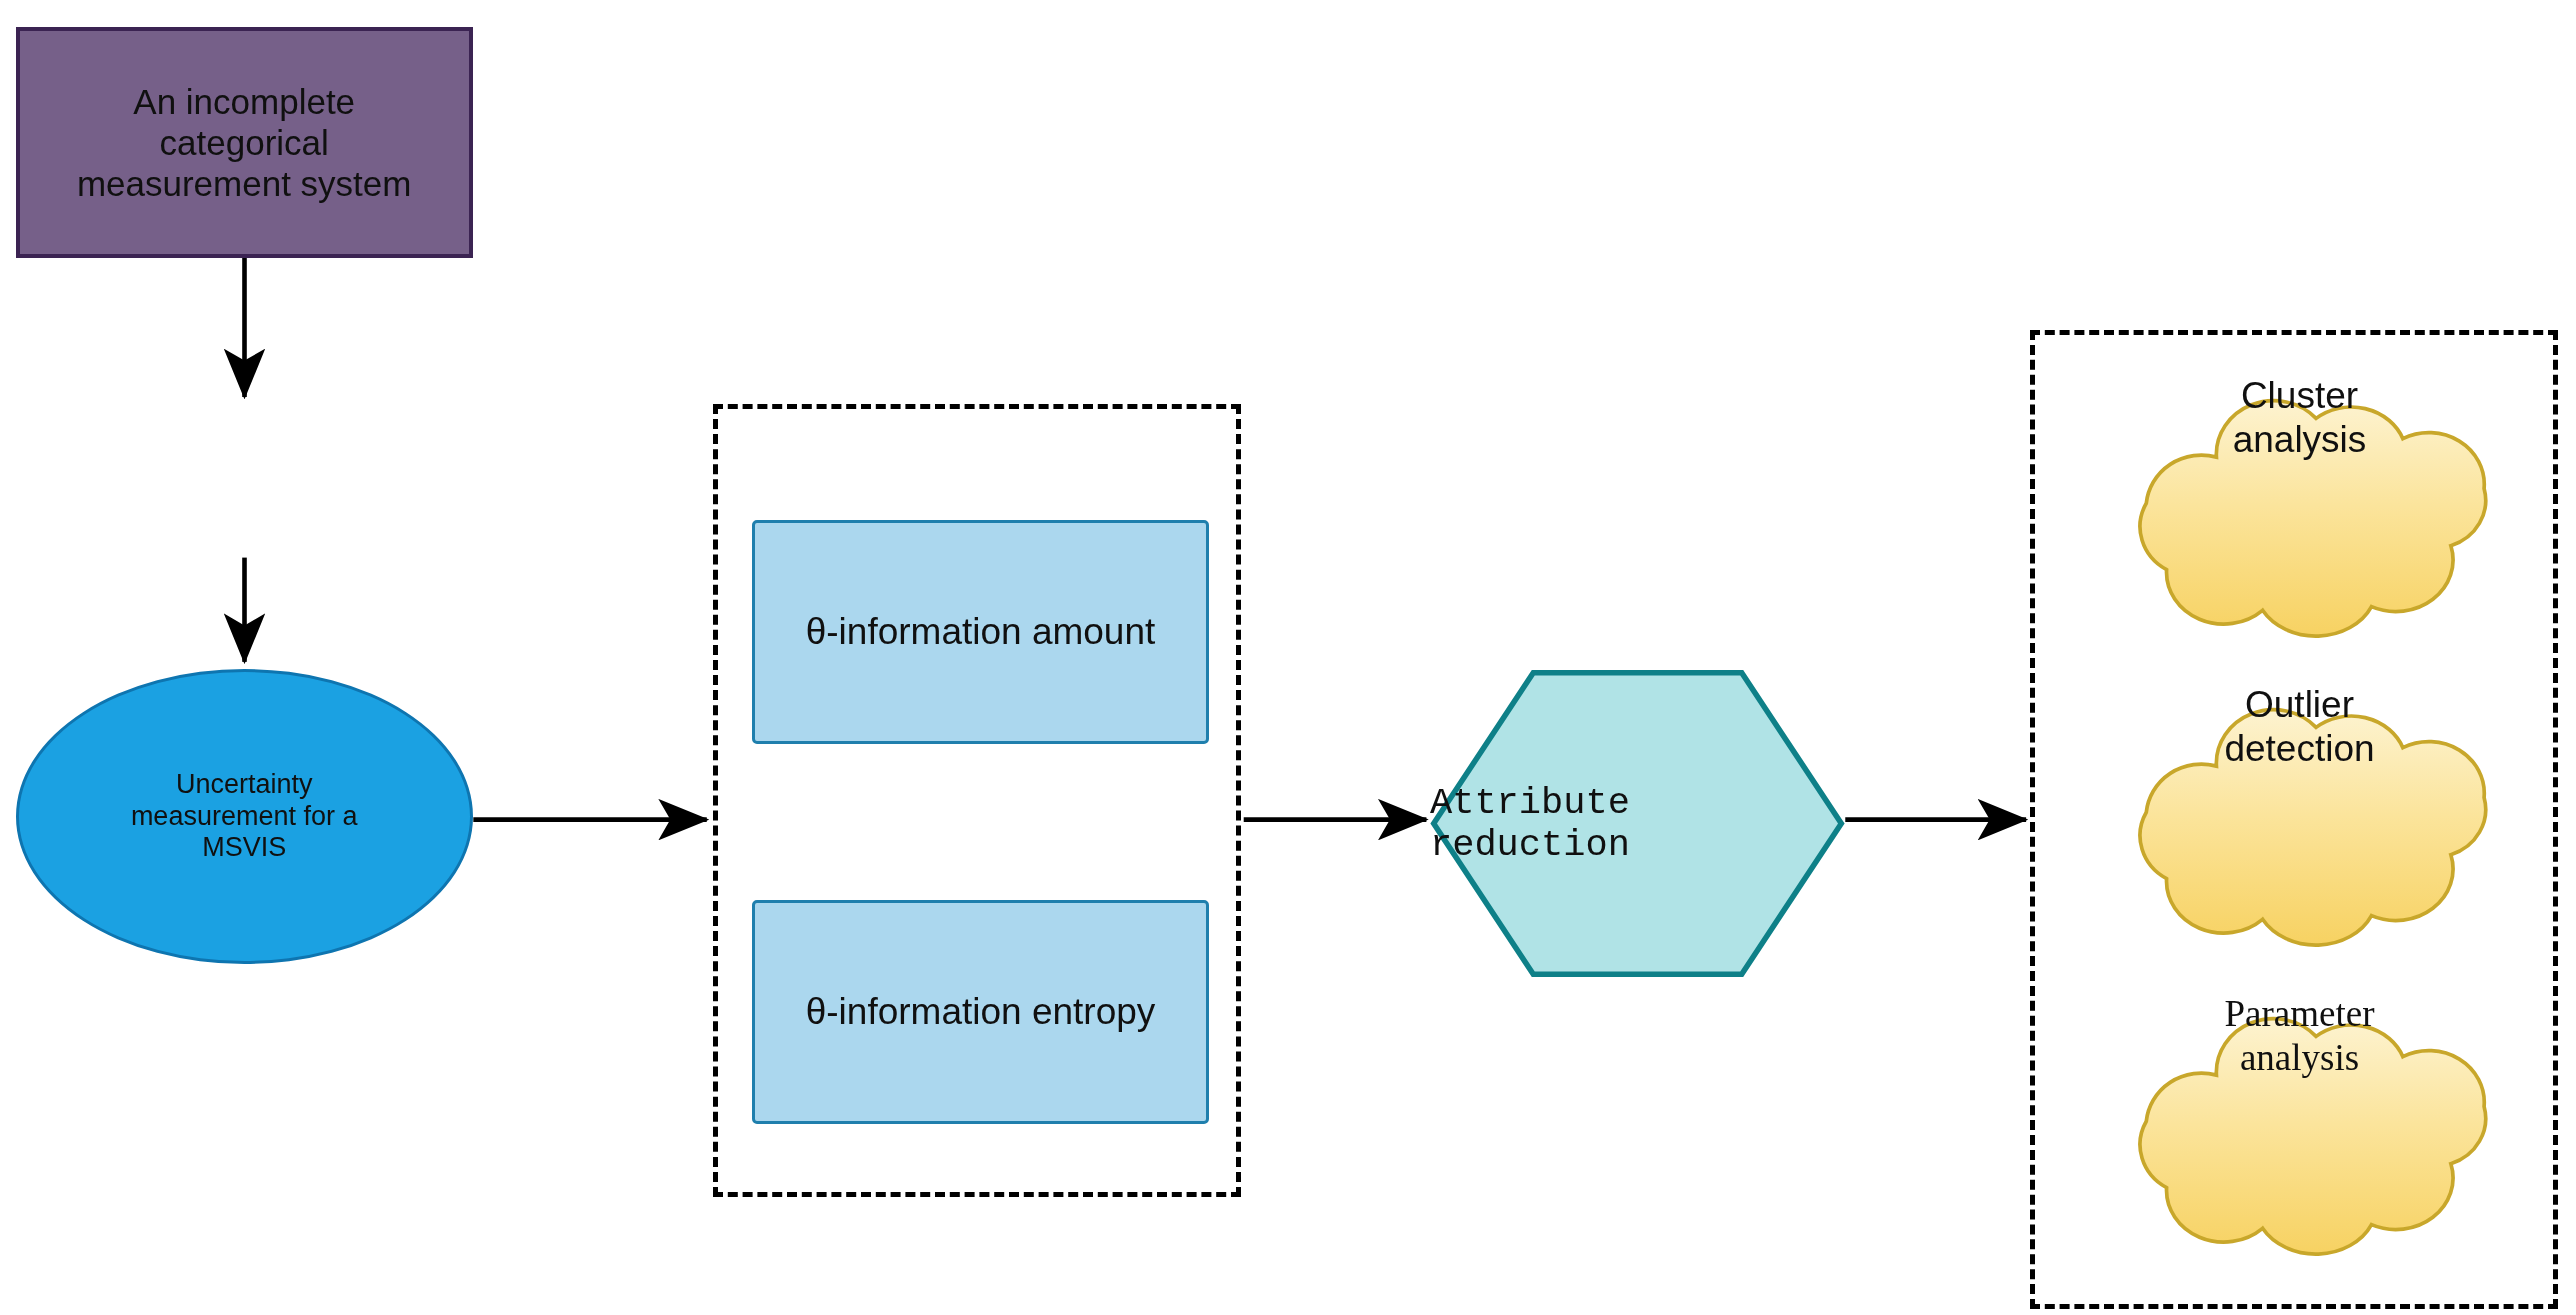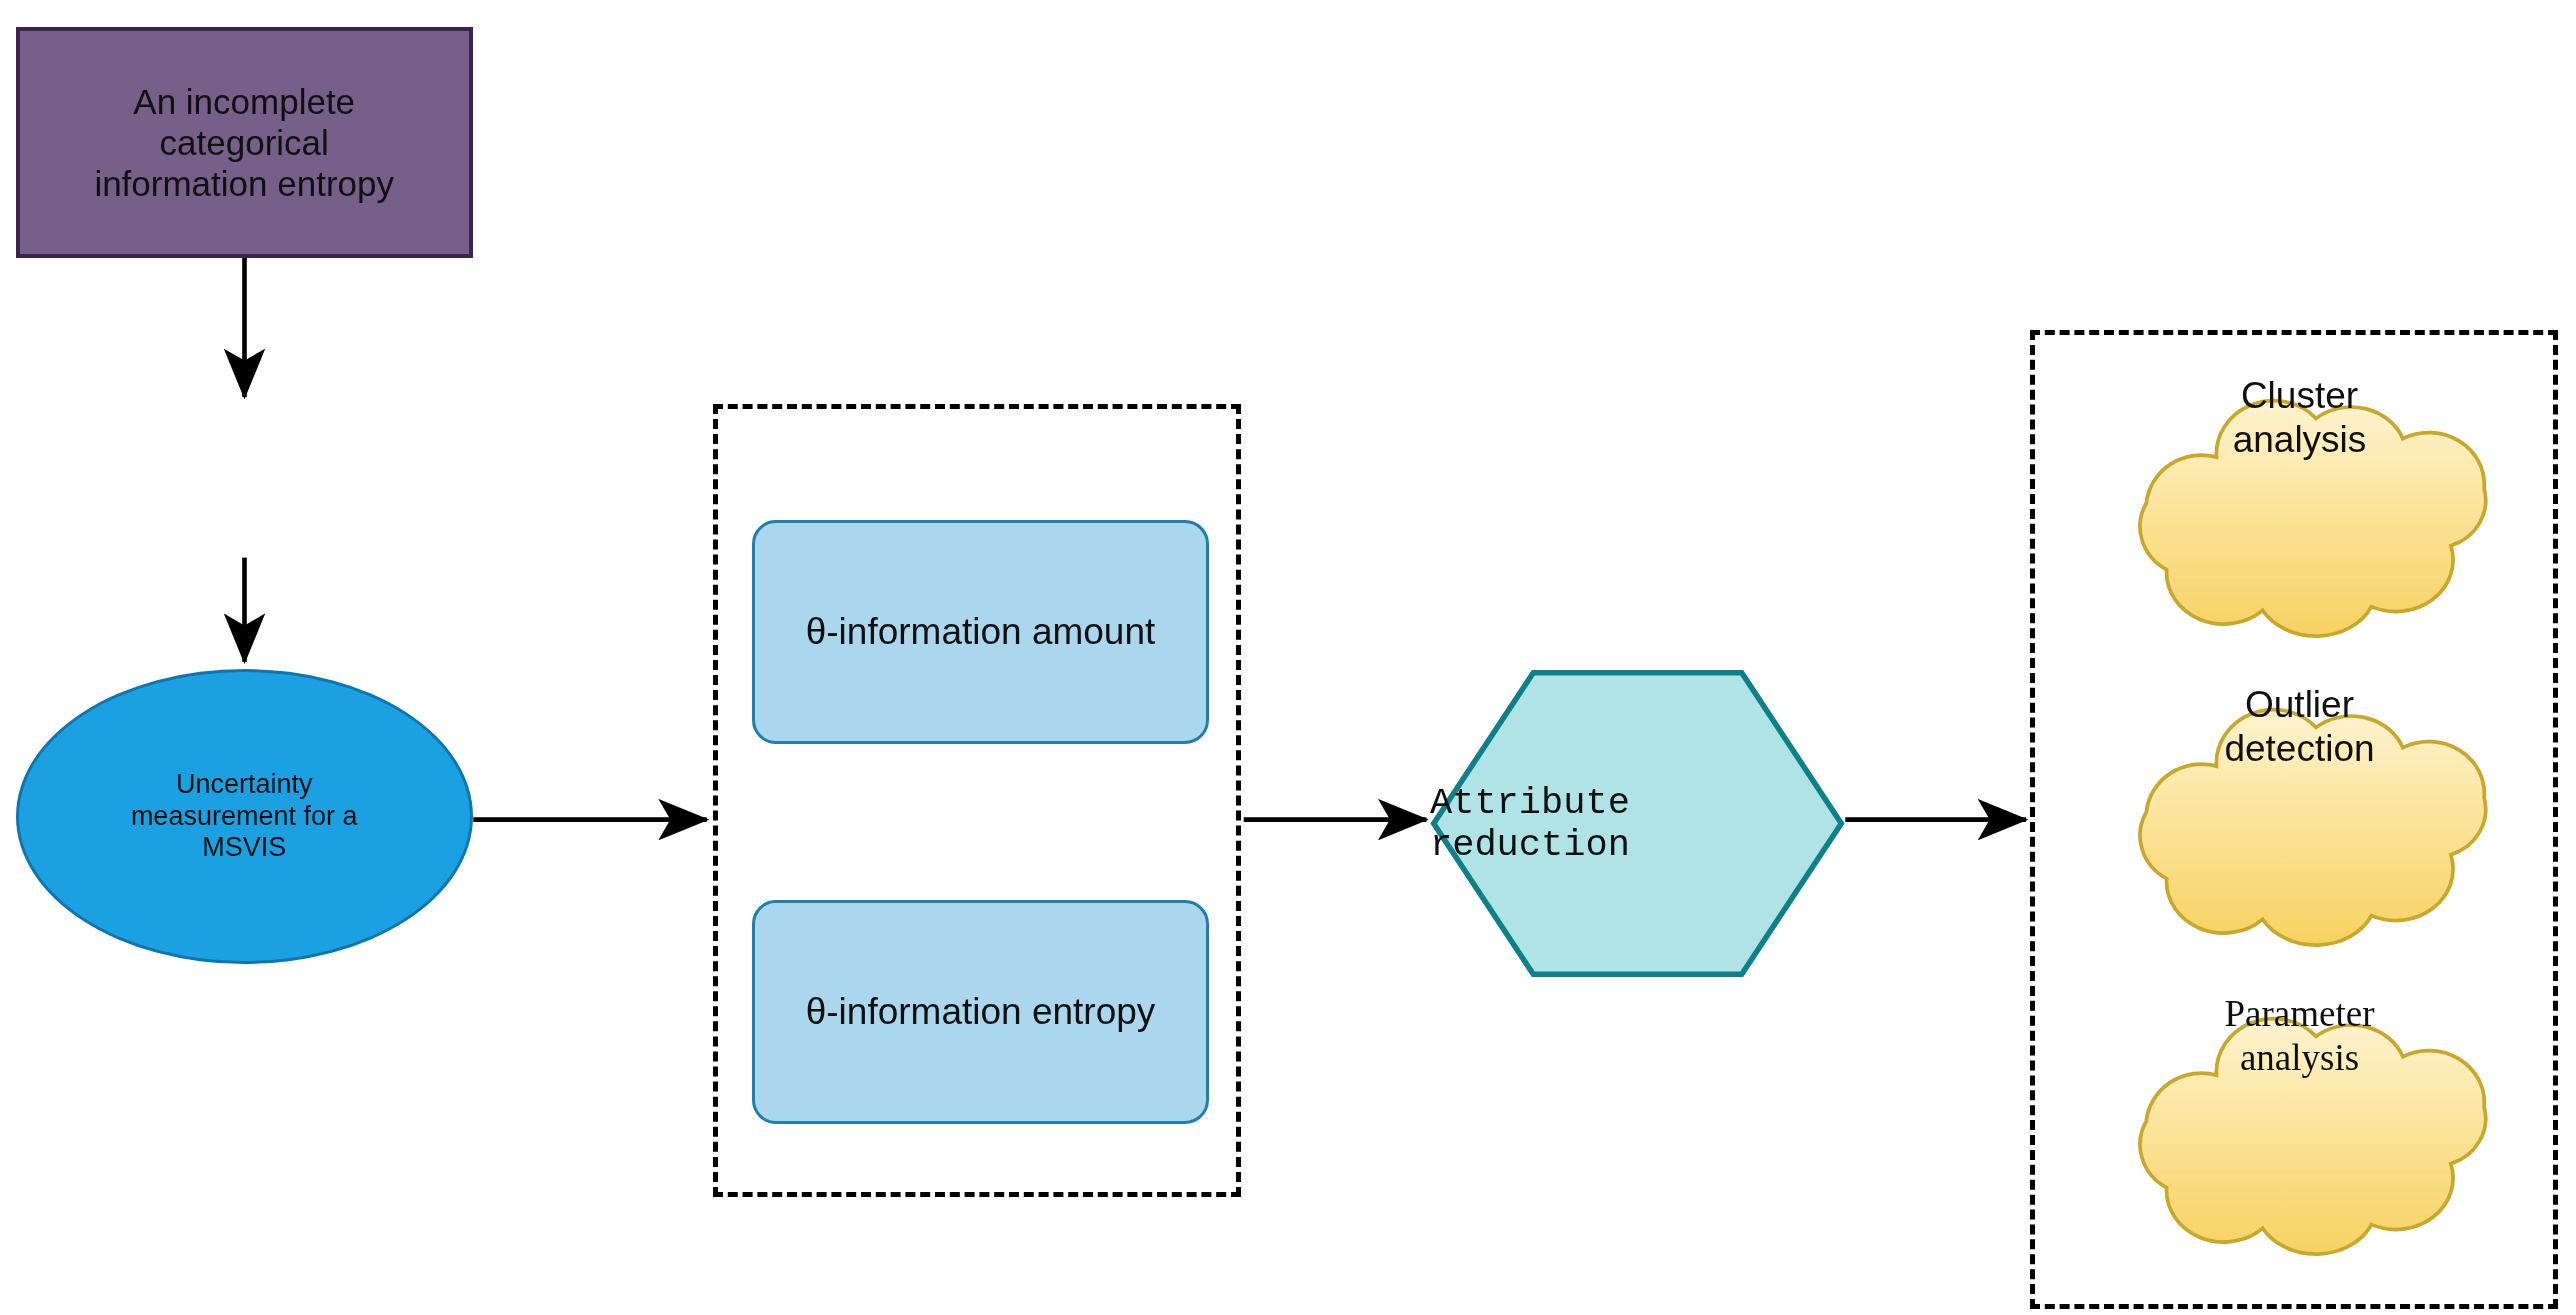--- a/index.html
+++ b/index.html
@@ -22,21 +22,21 @@
                 background:#1BA1E2;border:3.7px solid #0E75B0;border-radius:50%;
                 font-size:27px;justify-content:center;}
 
   
   .dashed-group{position:absolute;box-sizing:border-box;
                 border:5.5px dashed #000000;background:transparent;}
   #measures-group{left:713px;top:390px;width:528px;height:793px;}
   #apps-group{left:2030px;top:316px;width:528px;height:979px;}
 
   
-  .rounded-blue{background:#ABD7EE;border:3.7px solid #1F7FAD;border-radius:24px;
+  .rounded-blue{background:#ABD7EE;border:3.7px solid #1F7FAD;border-radius:5px;
                 font-size:37px;}
   #info-amount-box{left:752px;top:506px;width:457px;height:224px;}
   #info-entropy-box{left:752px;top:886px;width:457px;height:224px;}
 
   
   #hexagon-wrap{position:absolute;left:1430px;top:655px;width:415px;height:309px;font-family:Liberation Mono, monospace;}
   #hexagon-wrap svg{position:absolute;left:0;top:0;}
   #hexagon-label{position:absolute;left:0;top:0;width:415px;height:309px;
                  display:flex;align-items:center;justify-content:center;
                  font-size:37px;color:#101010;}
@@ -90,21 +90,21 @@
 
     <g>
       <line x1="2000" y1="873" x2="2196" y2="873" stroke="#000000" stroke-width="5" marker-end="url(#arrowhead)"></line>
     </g>
   </svg>
 
   <div class="node" id="src-box">
     <div>
       <div>An incomplete</div>
       <div>categorical</div>
-      <div>information entropy</div>
+      <div>measurement system</div>
     </div>
   </div>
 
 
   <div class="node" id="ellipse-node">
     <div>
       <div>Uncertainty</div>
       <div>measurement for a</div>
       <div>MSVIS</div>
     </div>

